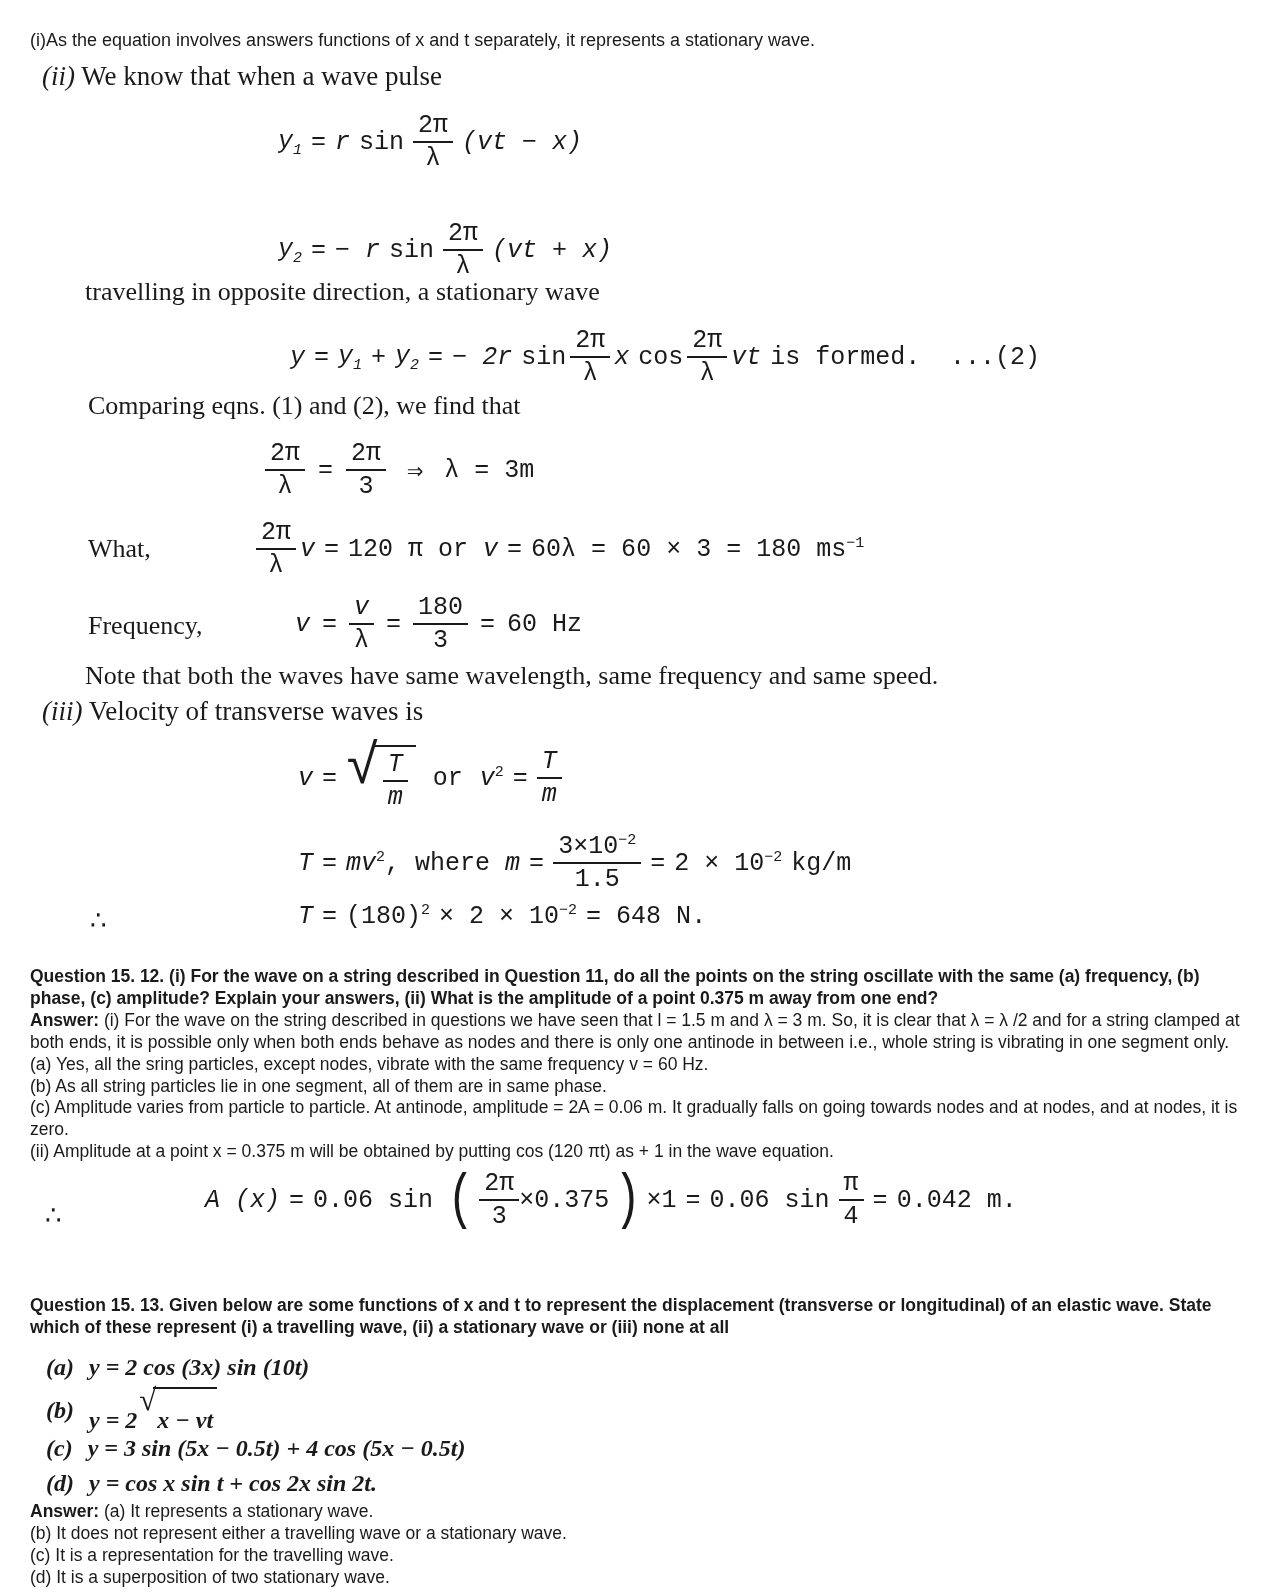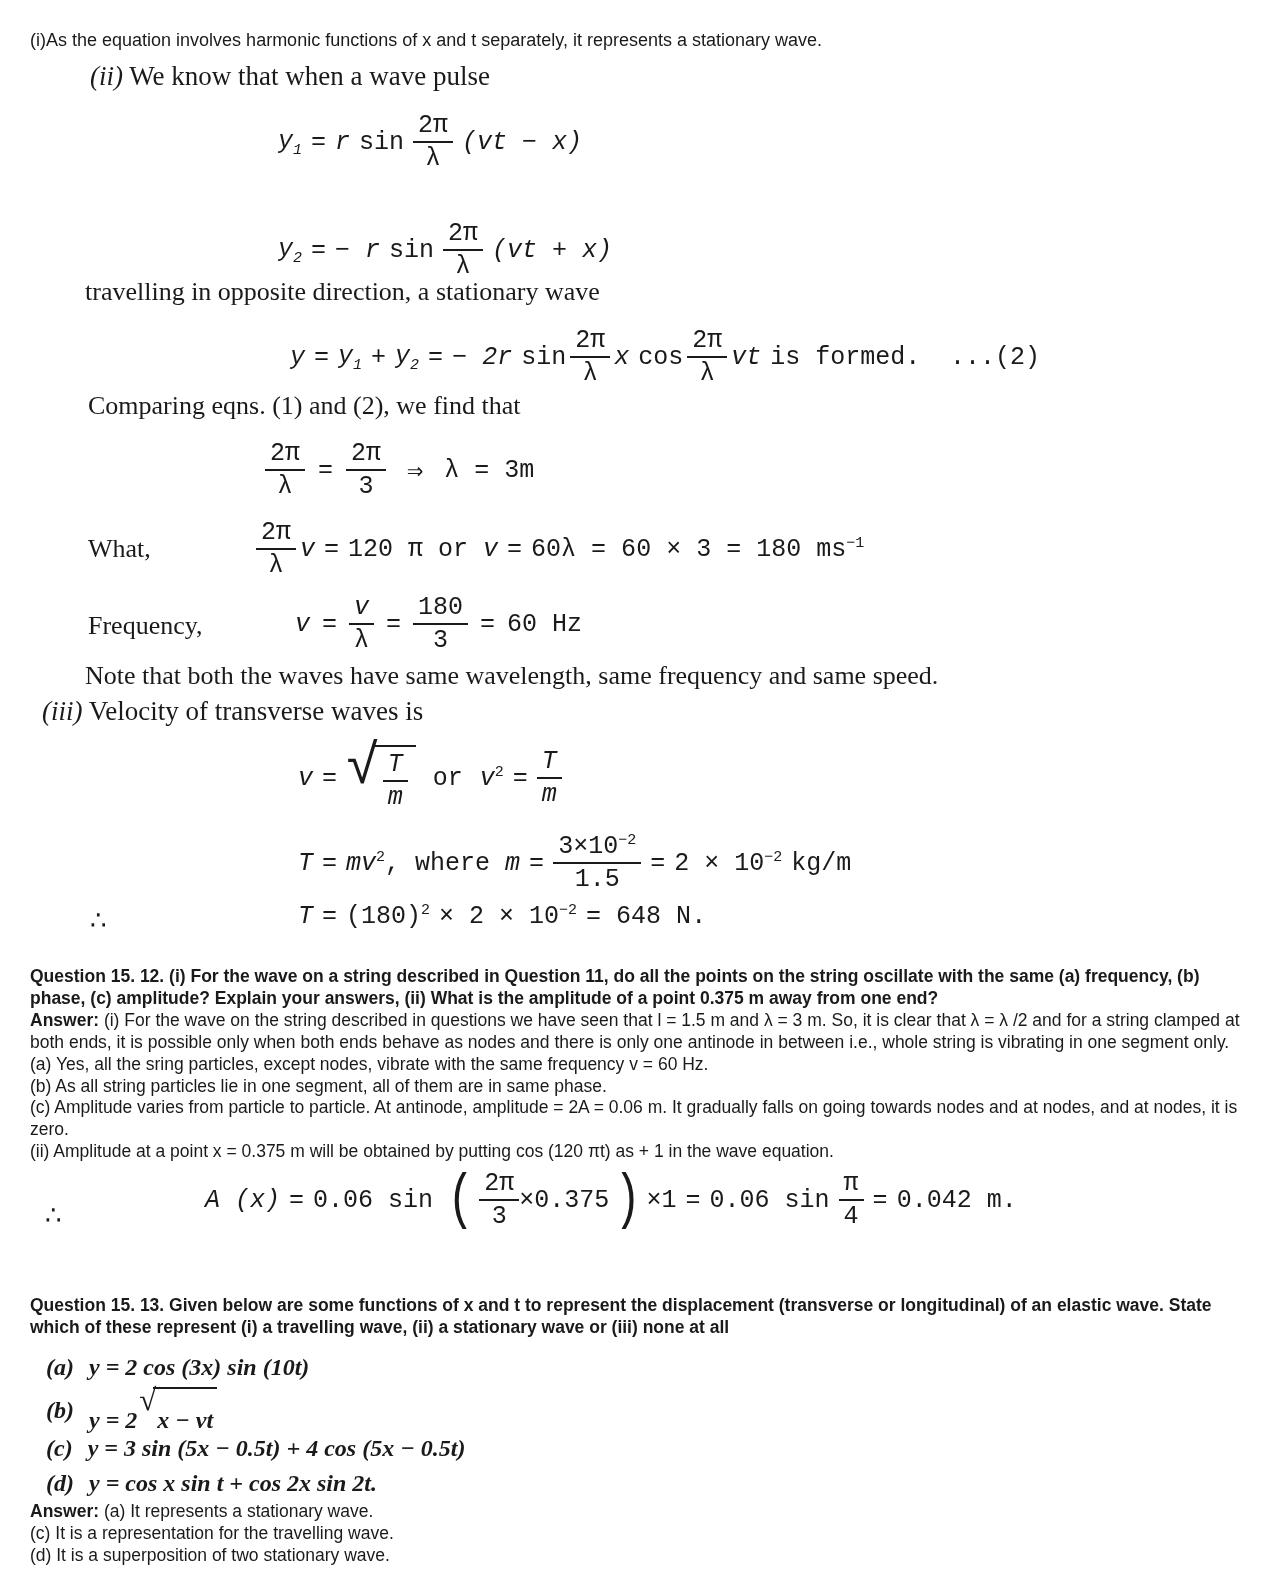--- a/index.html
+++ b/index.html
@@ -29,23 +29,23 @@
   .sqrt-sm .radicand{border-top:2px solid currentColor;padding:18px 4px 0;}
   .item{font-family:"Liberation Serif",serif;font-style:italic;font-weight:600;font-size:24px;display:flex;column-gap:15px;align-items:center;white-space:nowrap;}
   .tf{font-size:26px;font-family:"Liberation Serif",serif;}
   .arrow{font-size:27px;}
 </style>
 </head>
 <body>
 
 <div id="page">
 
-  <div class="abs sans" style="left:30px;top:30px;font-size:18px;">(i)As the equation involves harmonic functions of x and t separately, it represents a stationary wave.</div>
-
-  <div class="abs serif stext-lg" style="left:42px;top:61px;margin-left:48px;">
+  <div class="abs sans" style="left:30px;top:30px;font-size:18px;">(i)As the equation involves answers functions of x and t separately, it represents a stationary wave.</div>
+
+  <div class="abs serif stext-lg" style="left:42px;top:61px;">
     <span class="it">(ii)</span>
     <span>We know that when a wave pulse</span>
   </div>
 
   <div class="abs eq" style="left:278px;top:112px;">
     <span class="tok"><span class="it">y</span><sub>1</sub></span>
     <span>=</span>
     <span class="it">r</span>
     <span>sin</span>
     <span class="frac">
@@ -252,17 +252,18 @@
     <span>(c)</span>
     <span>y = 3 sin (5x − 0.5t) + 4 cos (5x − 0.5t)</span>
   </div>
   <div class="abs item" style="left:46px;top:1470px;">
     <span>(d)</span>
     <span>y = cos x sin t + cos 2x sin 2t.</span>
   </div>
 
   <div class="abs sans" style="left:30px;top:1501px;width:1220px;">
     <p><span class="b">Answer:</span><span> (a) It represents a stationary wave.</span></p>
+    <p>(b) It does not represent either a travelling wave or a stationary wave.</p>
     <p>(c) It is a representation for the travelling wave.</p>
     <p>(d) It is a superposition of two stationary wave.</p>
   </div>
 
 </div>
 
 </body></html>

